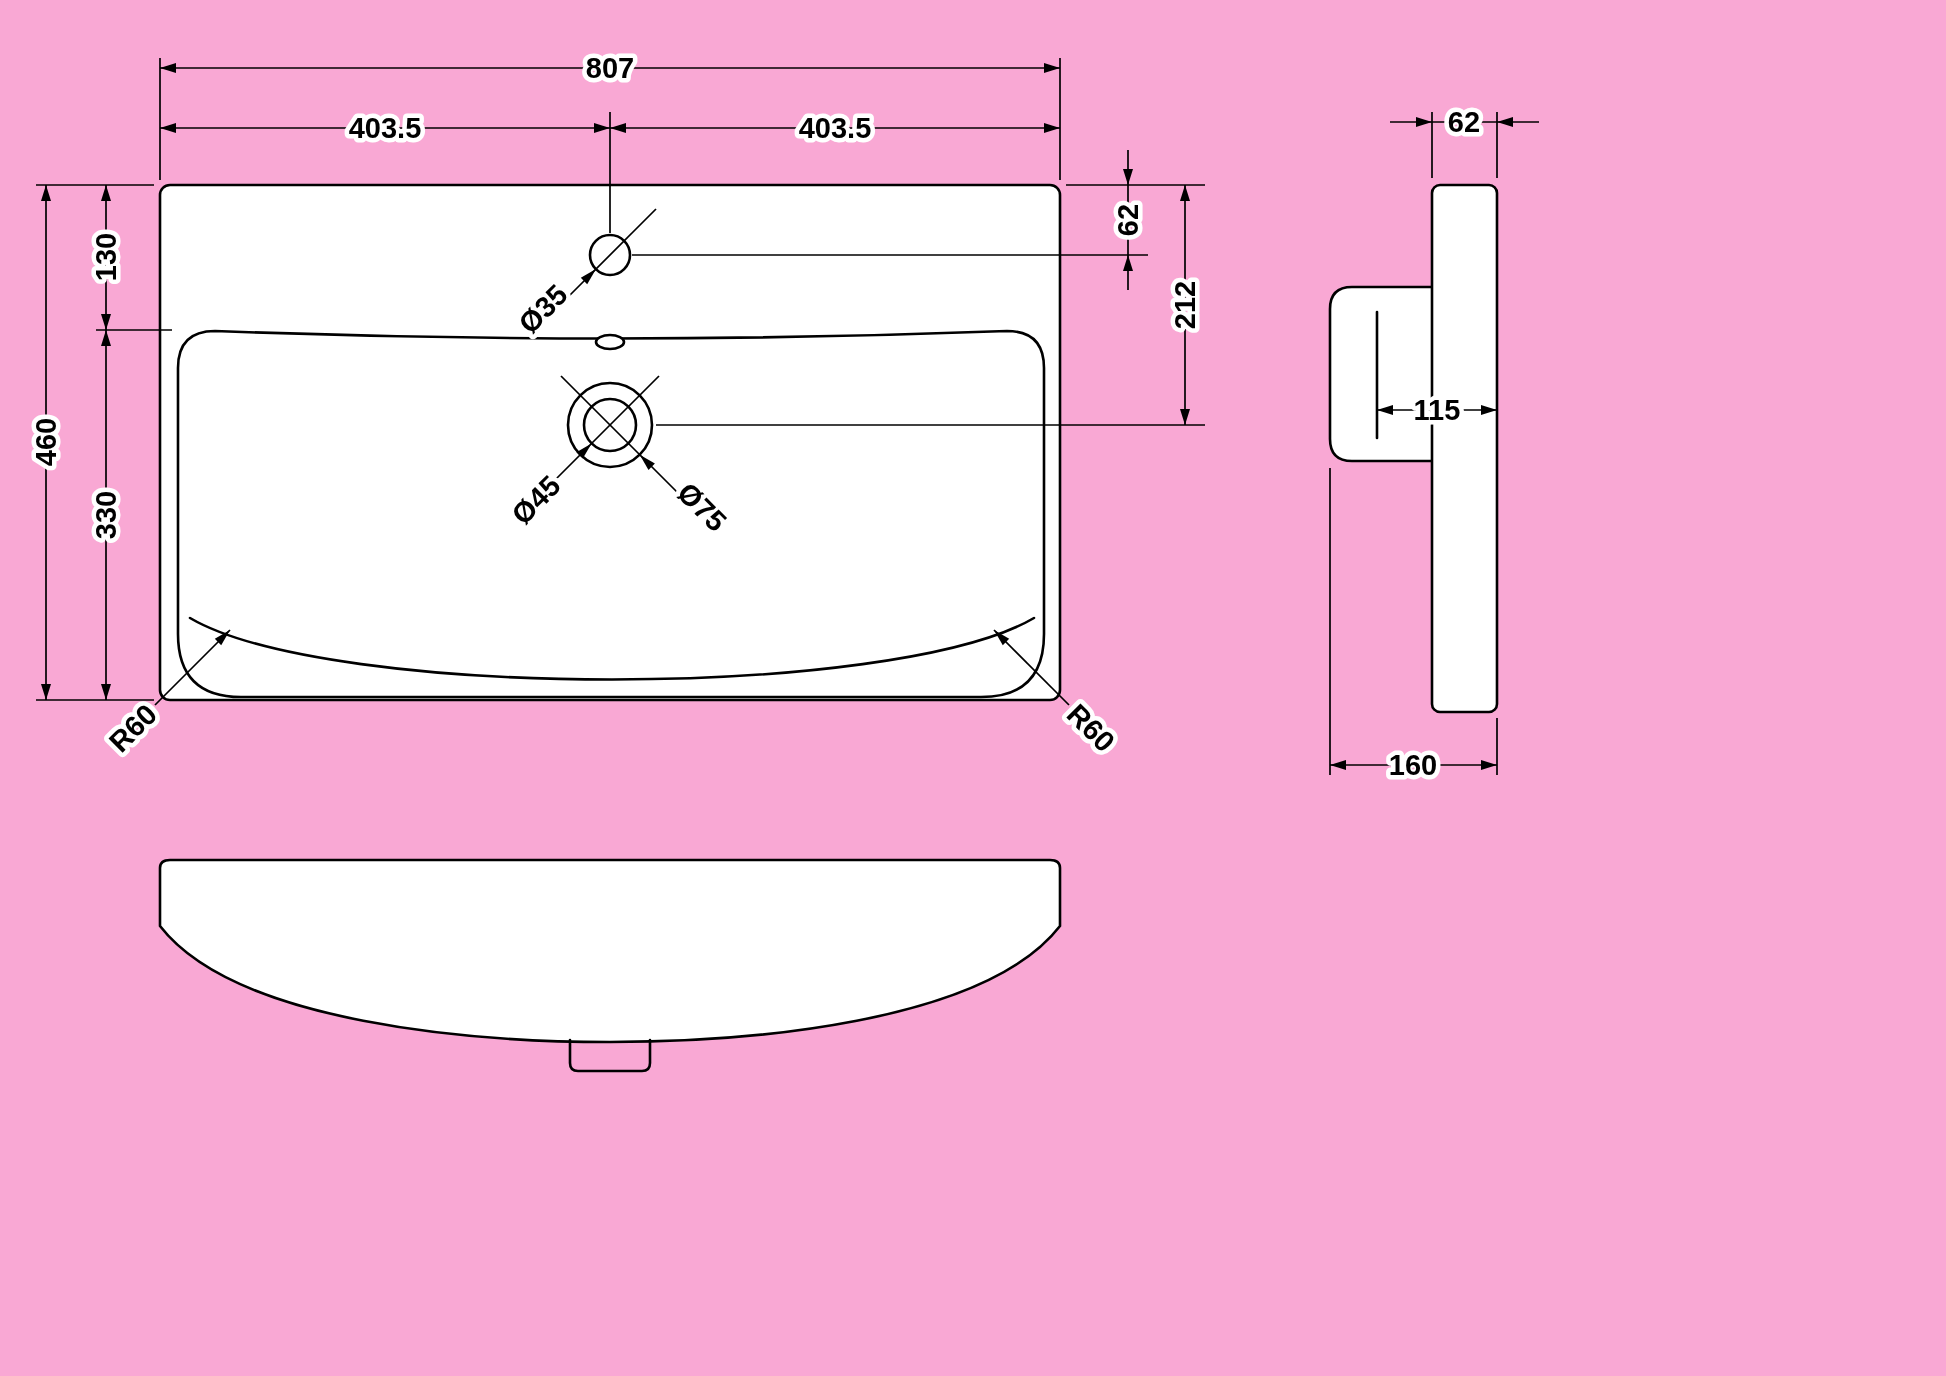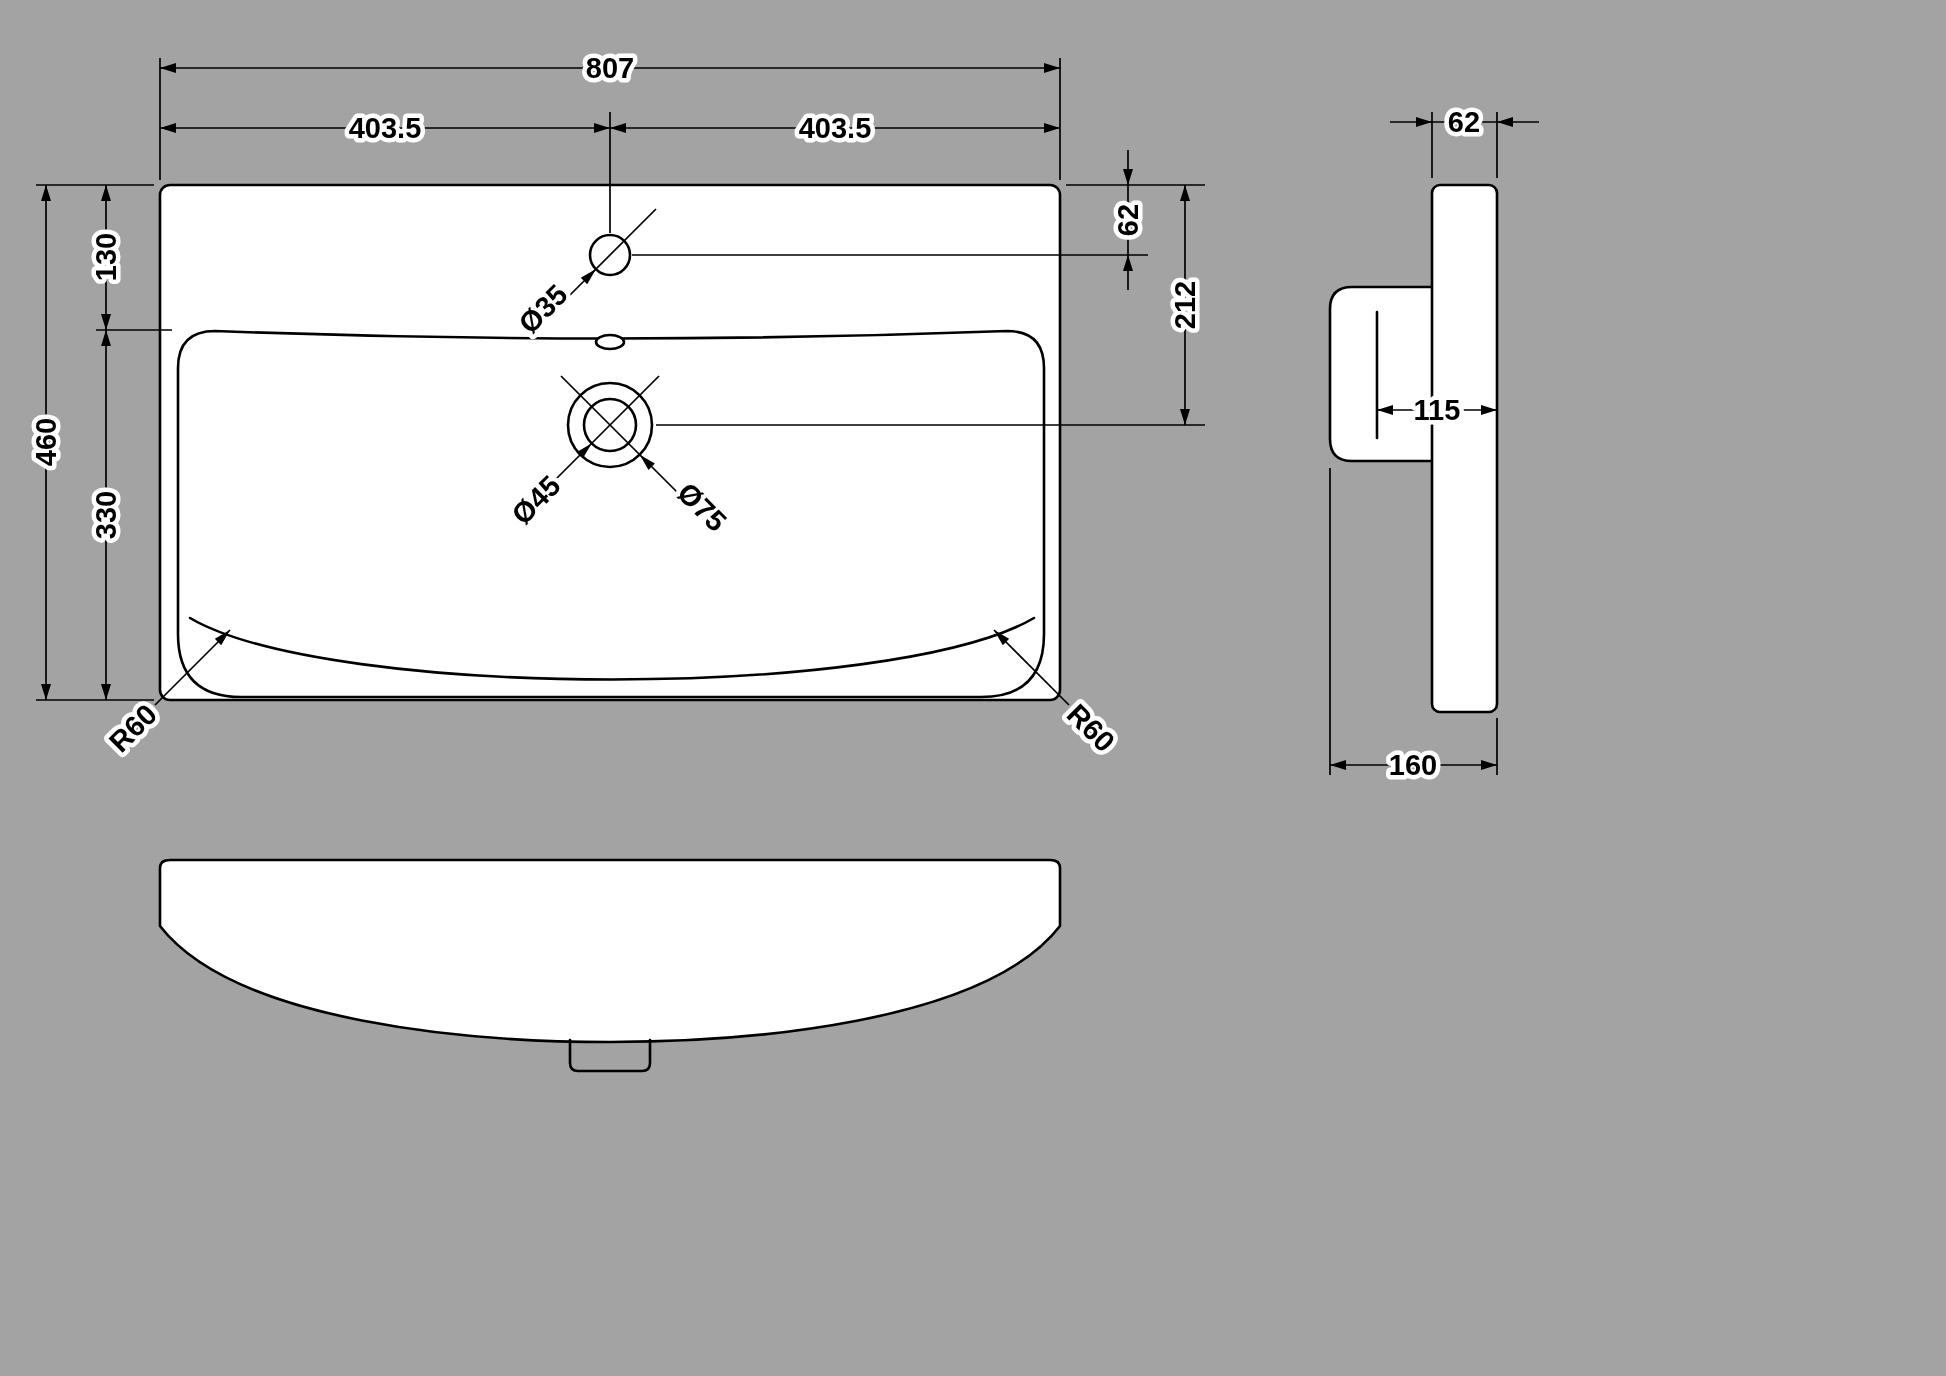--- a/index.html
+++ b/index.html
@@ -1,16 +1,16 @@
 <!DOCTYPE html>
 <html><head>
 <meta charset="utf-8">
 <style>
   html, body { margin:0; padding:0; background:#ffffff; }
-  .stage { width:1946px; height:1376px; background:#a3a3a3; position:relative; overflow:hidden; }
+  .stage { width:1946px; height:1376px; background:#f9a8d4; position:relative; overflow:hidden; }
   svg { display:block; }
   .obj  { fill:none; stroke:#000; stroke-width:2.6; stroke-linejoin:round; stroke-linecap:round; }
   .objf { fill:#fff; stroke:#000; stroke-width:2.6; stroke-linejoin:round; }
   .dim  { fill:none; stroke:#000; stroke-width:1.7; }
   .arr  { fill:#000; stroke:none; }
   .lbl  { font-family:"Liberation Sans", sans-serif; font-weight:bold; font-size:29px;
           fill:#000; stroke:#fff; stroke-width:9px; paint-order:stroke; stroke-linejoin:round;
           text-anchor:middle; dominant-baseline:central; }
 </style>
 </head>

